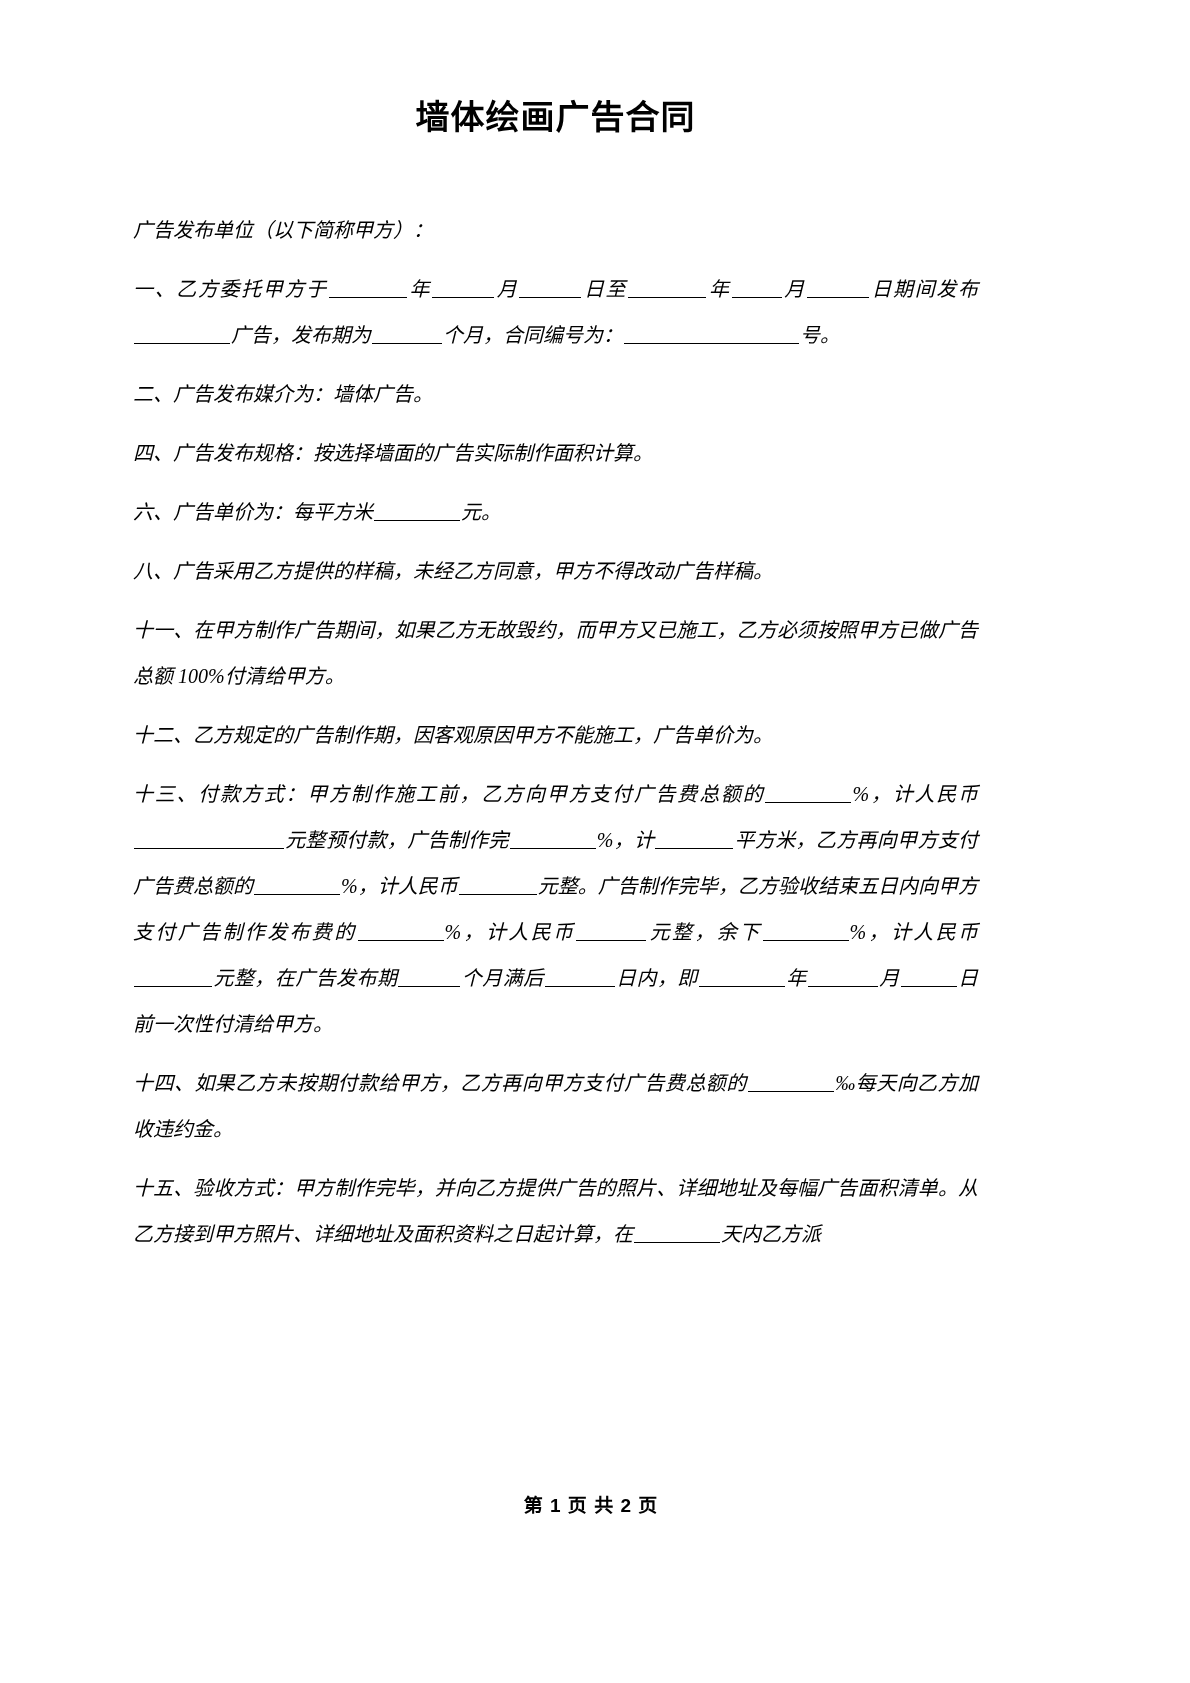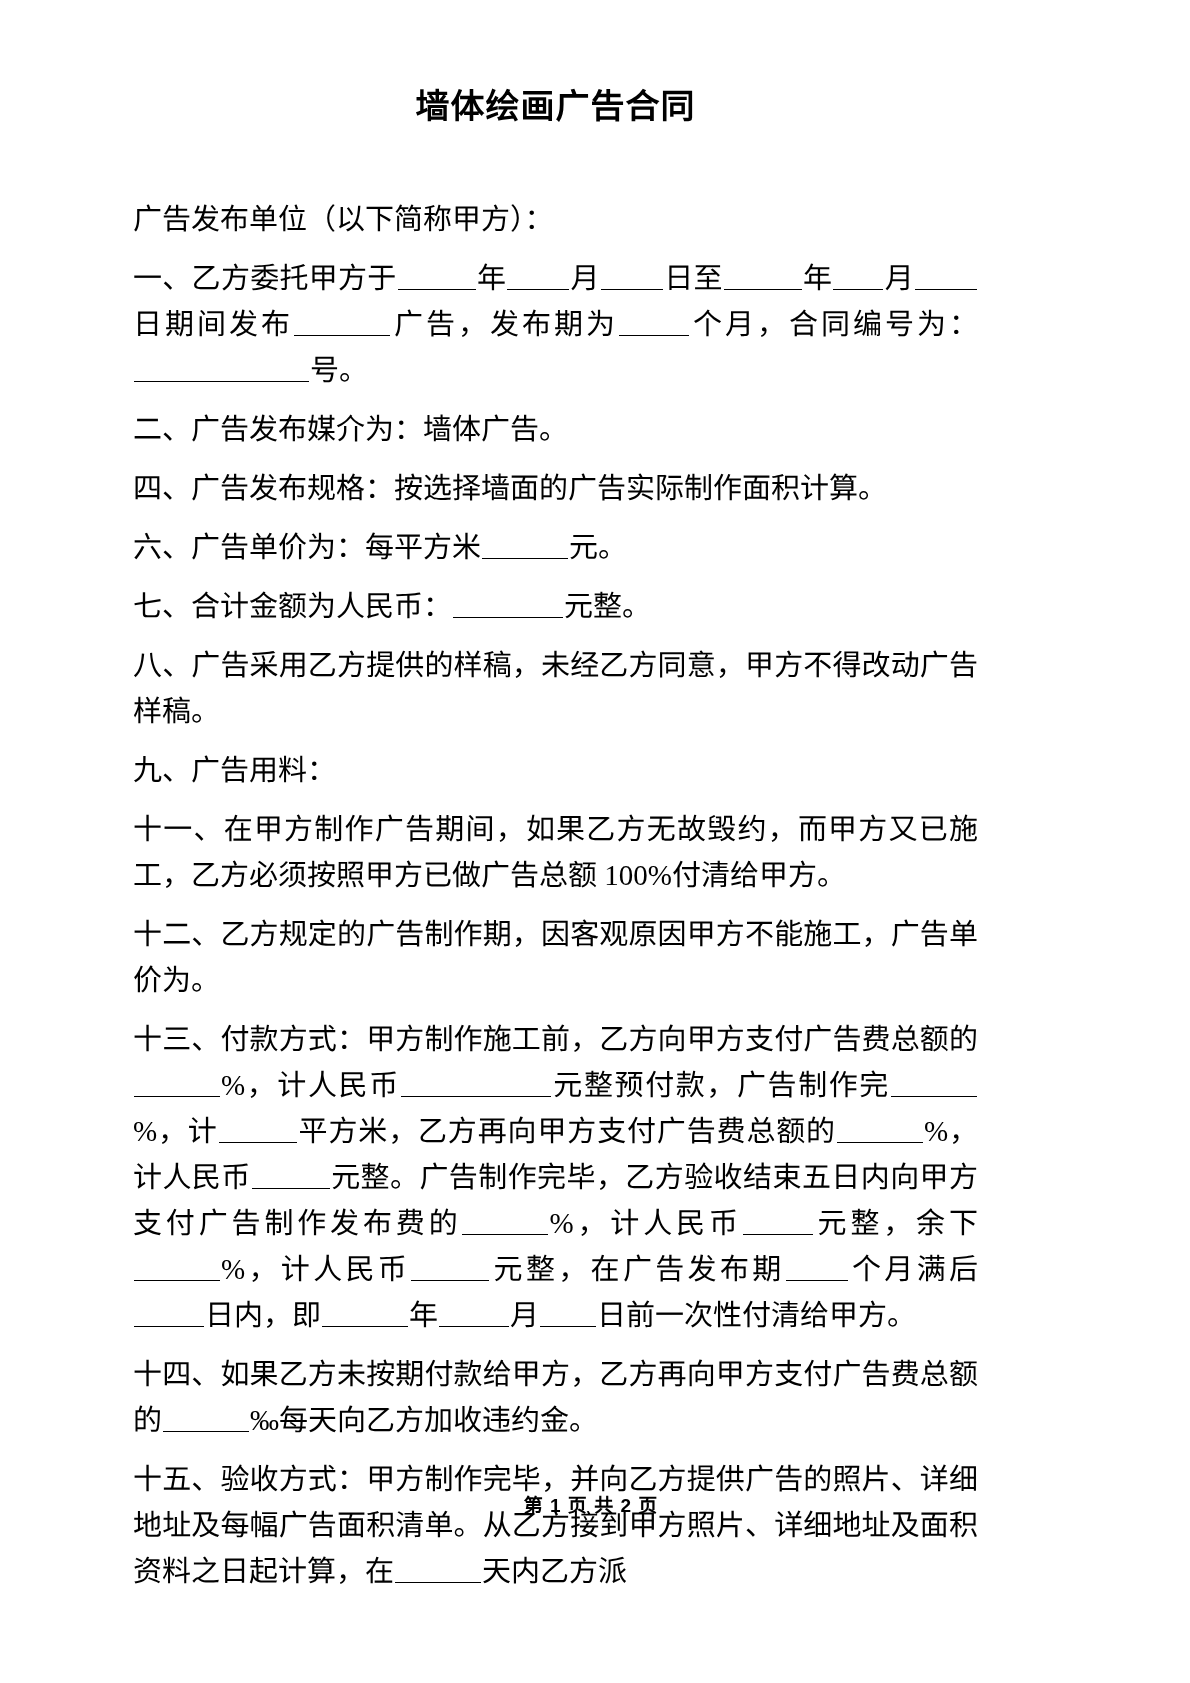--- a/index.html
+++ b/index.html
@@ -25,37 +25,38 @@
     position: absolute;
     left: 133px;
     top: 0;
     width: 845px;
   }
   .doc-title {
     text-align: center;
     font-size: 34px;
     font-weight: bold;
     letter-spacing: 1px;
-    margin: 0;
+    margin: 11px;
     padding-top: 84px;
     padding-bottom: 0;
     line-height: 1.35;
     font-family: "Liberation Sans", "DejaVu Sans", sans-serif;
   }
   .body-block {
     margin-top: 66px;
   }
   .para {
-    font-size: 29px;
+    font-size: 20px;
     line-height: 46px;
     margin: 0 0 13px 0;
     text-align: justify;
     text-justify: inter-ideograph;
     word-break: break-all;
     white-space: pre-wrap;
+    font-style: italic;
   }
   
   .blank {
     display: inline-block;
     border-bottom: 1.5px solid #000000;
     height: 1em;
     vertical-align: -2px;
     margin: 0 1px;
   }
   .blank.gray {
@@ -96,23 +97,21 @@
     <div class="body-block">
 
       <p class="para">广告发布单位（以下简称甲方）：</p>
 
 
       <div id="clause-list">
           <p class="para"><span>一、乙方委托甲方于</span><span class="blank w78"></span><span>年</span><span class="blank w62"></span><span>月</span><span class="blank w62"></span><span>日至</span><span class="blank w78"></span><span>年</span><span class="blank w50"></span><span>月</span><span class="blank w62"></span><span>日期间发布</span><span class="blank w96"></span><span>广告，发布期为</span><span class="blank w70"></span><span>个月，合同编号为：</span><span class="blank w175"></span><span>号。</span></p>
           <p class="para"><span>二、广告发布媒介为：墙体广告。</span></p>
           <p class="para"><span>四、广告发布规格：按选择墙面的广告实际制作面积计算。</span></p>
           <p class="para"><span>六、广告单价为：每平方米</span><span class="blank w86"></span><span>元。</span></p>
-          <p class="para"><span>七、合计金额为人民币：</span><span class="blank w110"></span><span>元整。</span></p>
           <p class="para"><span>八、广告采用乙方提供的样稿，未经乙方同意，甲方不得改动广告样稿。</span></p>
-          <p class="para"><span>九、广告用料：</span></p>
           <p class="para"><span>十一、在甲方制作广告期间，如果乙方无故毁约，而甲方又已施工，乙方必须按照甲方已做广告总额 100%付清给甲方。</span></p>
           <p class="para"><span>十二、乙方规定的广告制作期，因客观原因甲方不能施工，广告单价为。</span></p>
           <p class="para"><span>十三、付款方式：甲方制作施工前，乙方向甲方支付广告费总额的</span><span class="blank w86"></span><span>%，计人民币</span><span class="blank w150"></span><span>元整预付款，广告制作完</span><span class="blank w86"></span><span>%，计</span><span class="blank w78"></span><span>平方米，乙方再向甲方支付广告费总额的</span><span class="blank w86"></span><span>%，计人民币</span><span class="blank w78"></span><span>元整。广告制作完毕，乙方验收结束五日内向甲方支付广告制作发布费的</span><span class="blank w86"></span><span>%，计人民币</span><span class="blank w70"></span><span>元整，余下</span><span class="blank w86"></span><span>%，计人民币</span><span class="blank w78"></span><span>元整，在广告发布期</span><span class="blank w62"></span><span>个月满后</span><span class="blank w70"></span><span>日内，即</span><span class="blank w86"></span><span>年</span><span class="blank w70"></span><span>月</span><span class="blank w56"></span><span>日前一次性付清给甲方。</span></p>
           <p class="para"><span>十四、如果乙方未按期付款给甲方，乙方再向甲方支付广告费总额的</span><span class="blank w86"></span><span>‰每天向乙方加收违约金。</span></p>
           <p class="para"><span>十五、验收方式：甲方制作完毕，并向乙方提供广告的照片、详细地址及每幅广告面积清单。从乙方接到甲方照片、详细地址及面积资料之日起计算，在</span><span class="blank w86"></span><span>天内乙方派</span></p>
         </div>
 
     </div>
 
   </div>

